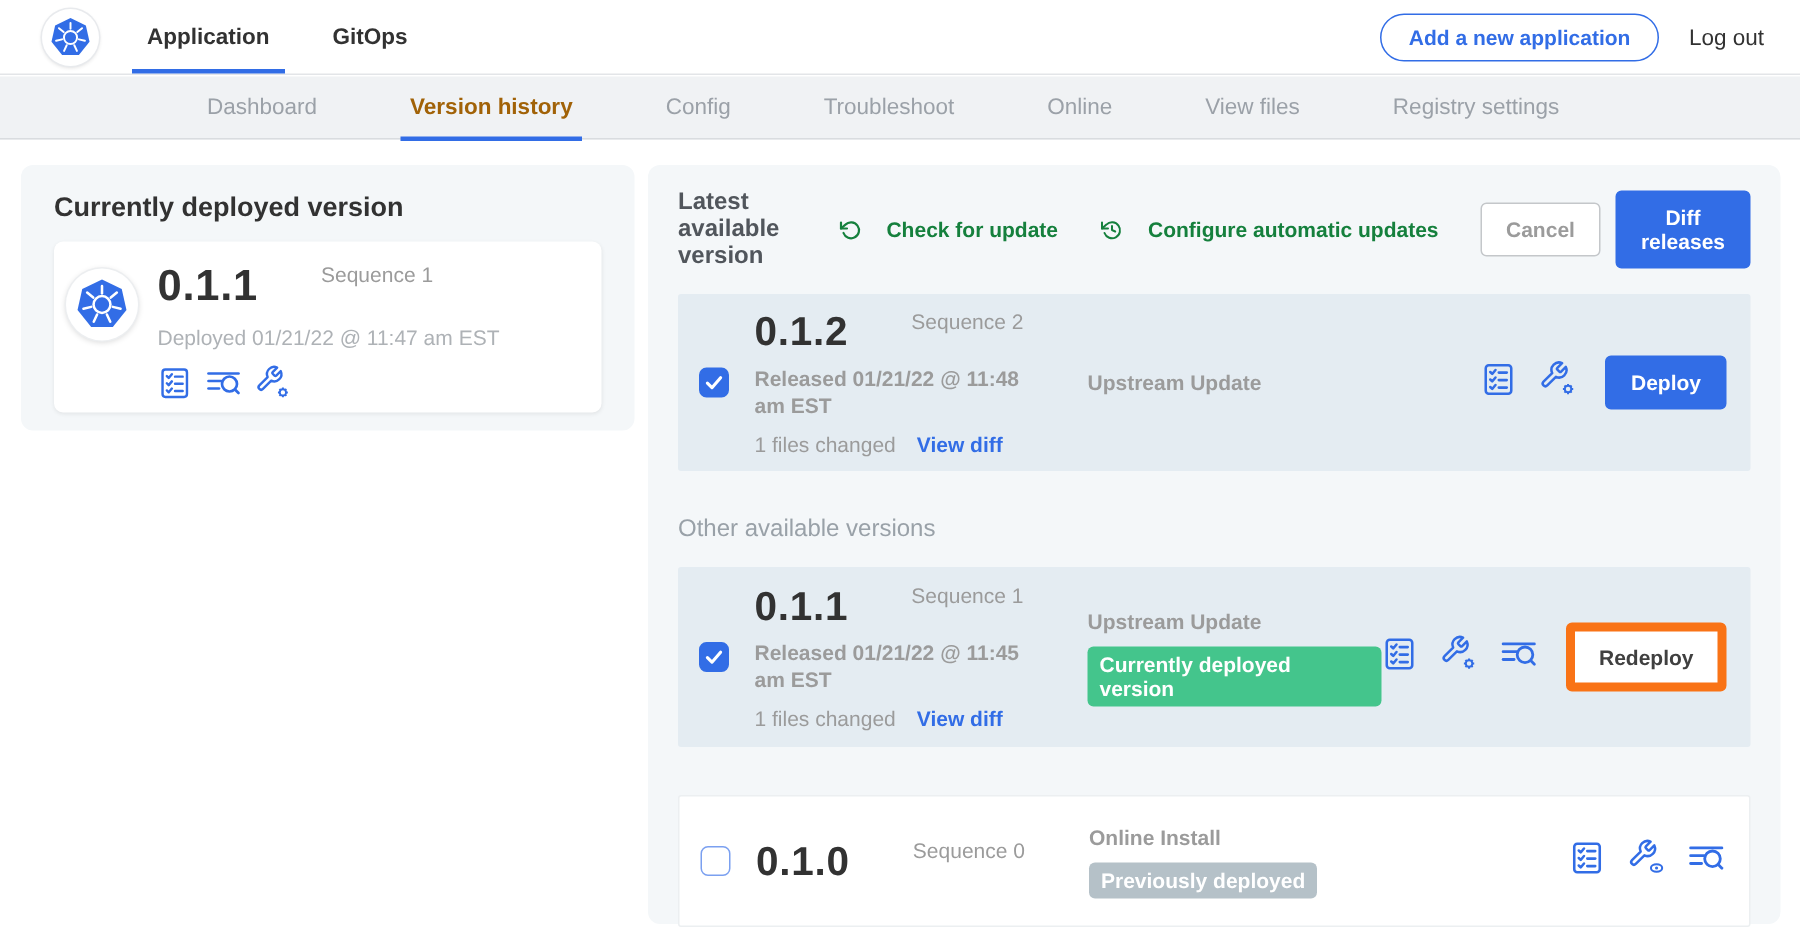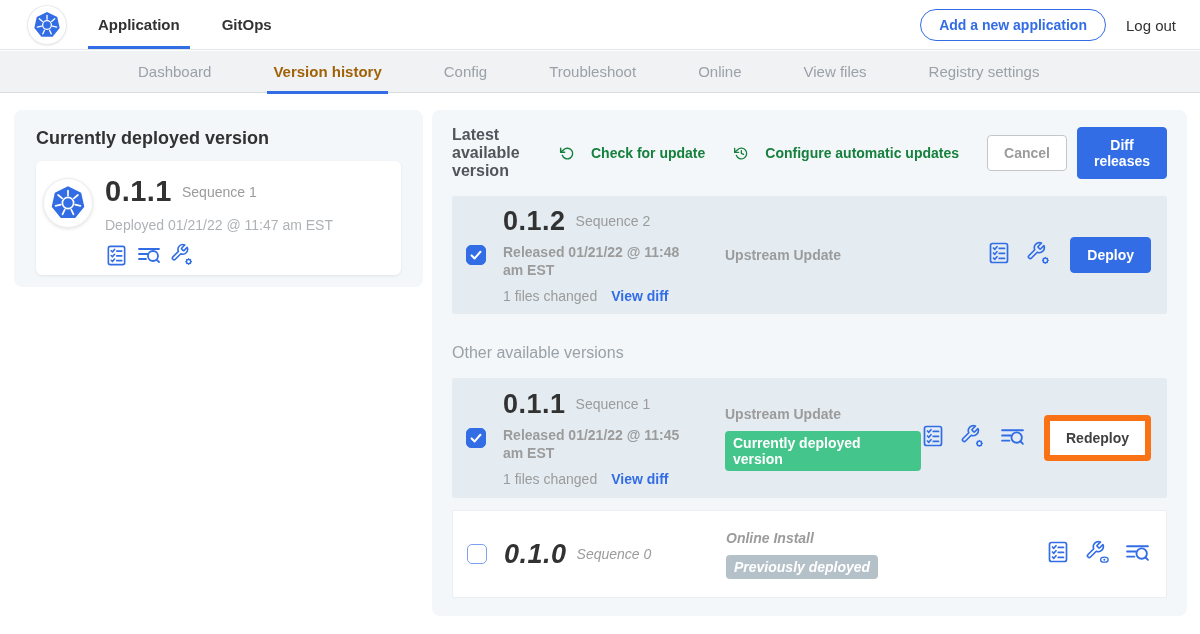--- a/index.html
+++ b/index.html
@@ -23,21 +23,21 @@
   .subnav-tab.active { color:#a16207; font-weight:700; }
   .subnav-tab.active::after { content:""; position:absolute; left:-6px; right:-6px; bottom:-1px; height:3px; background:#326de6; }
 
   
   .deployed-card { position:absolute; left:14px; top:110px; width:409px; height:177px; background:#f4f7f9; border-radius:8px; padding:18px 22px; }
   .deployed-title { font-size:18px; font-weight:700; color:#323232; }
   .deployed-inner { margin-top:12px; background:#fff; border-radius:6px; box-shadow:0 1px 3px rgba(0,0,0,.08); height:114px; padding:12px 14px 12px 8px; display:flex; }
   .app-logo-circle { width:48px; height:48px; border-radius:50%; background:#fff; box-shadow:0 0 0 1px #eceef0, 0 1px 4px rgba(0,0,0,.18);
     display:flex; align-items:center; justify-content:center; margin-top:6px; flex:0 0 48px; }
   .deployed-info { margin-left:13px; padding-top:2px; }
-  .ver-line { display:flex; align-items:center; }
+  .ver-line { display:flex; align-items:flex-start;gap:32px; }
   .ver-number-lg { font-size:29px; font-weight:800; color:#323232; letter-spacing:.5px; }
   .ver-seq { font-size:14px; color:#9b9b9b; margin-left:10px; }
   .deployed-ts { font-size:14px; color:#aeb2b6; margin-top:9px; }
   .icon-row { display:flex; align-items:center; gap:9px; margin-top:10px; }
   .ic { color:#326de6; cursor:pointer; display:inline-block; }
 
   
   .right-panel { position:absolute; left:432px; top:110px; width:755px; height:506px; background:#f4f7f9; border-radius:8px; padding:16px 20px 20px; }
   .panel-header { display:flex; align-items:center; }
   .panel-title { font-size:16px; font-weight:700; color:#51565c; margin-right:14px; }
@@ -45,21 +45,21 @@
   .btn { font-family:inherit; font-size:14px; font-weight:700; border-radius:4px; padding:9px 16px; cursor:pointer; }
   .btn-cancel { background:#fff; border:1px solid #c4c7ca; color:#9b9b9b; margin-left:auto; }
   .btn-primary { background:#326de6; border:1px solid #326de6; color:#fff; margin-left:10px; }
   .btn-outline-blue { background:#fff; border:6px solid #f97316; color:#404040; }
 
   .version-row { border-radius:2px; display:flex; align-items:center; padding:0 16px 0 14px; }
   .row-selected { background:#e4ecf2; }
   .row-plain { background:#fff; border:1px solid #eceff1; }
   .row-1 { margin-top:16px; height:118px; }
   .row-2 { margin-top:16px; height:120px; }
-  .row-3 { margin-top:12px; height:88px;font-style:italic; }
+  .row-3 { margin-top:32px; height:88px; }
   .other-title { margin-top:30px; font-size:16px; color:#99a1a8; }
 
   .checkbox { width:20px; height:20px; border-radius:5px; background:#fff; border:1.5px solid #7ba0f0; flex:0 0 20px; cursor:pointer;
     display:flex; align-items:center; justify-content:center; }
   .checkbox .check { display:none; }
   .checkbox.checked { background:#326de6; border-color:#326de6; }
   .checkbox.checked .check { display:block; }
 
   .vblock { margin-left:17px; width:200px; }
   .ver-number { font-size:27px; font-weight:800; color:#323232; letter-spacing:.5px; }

